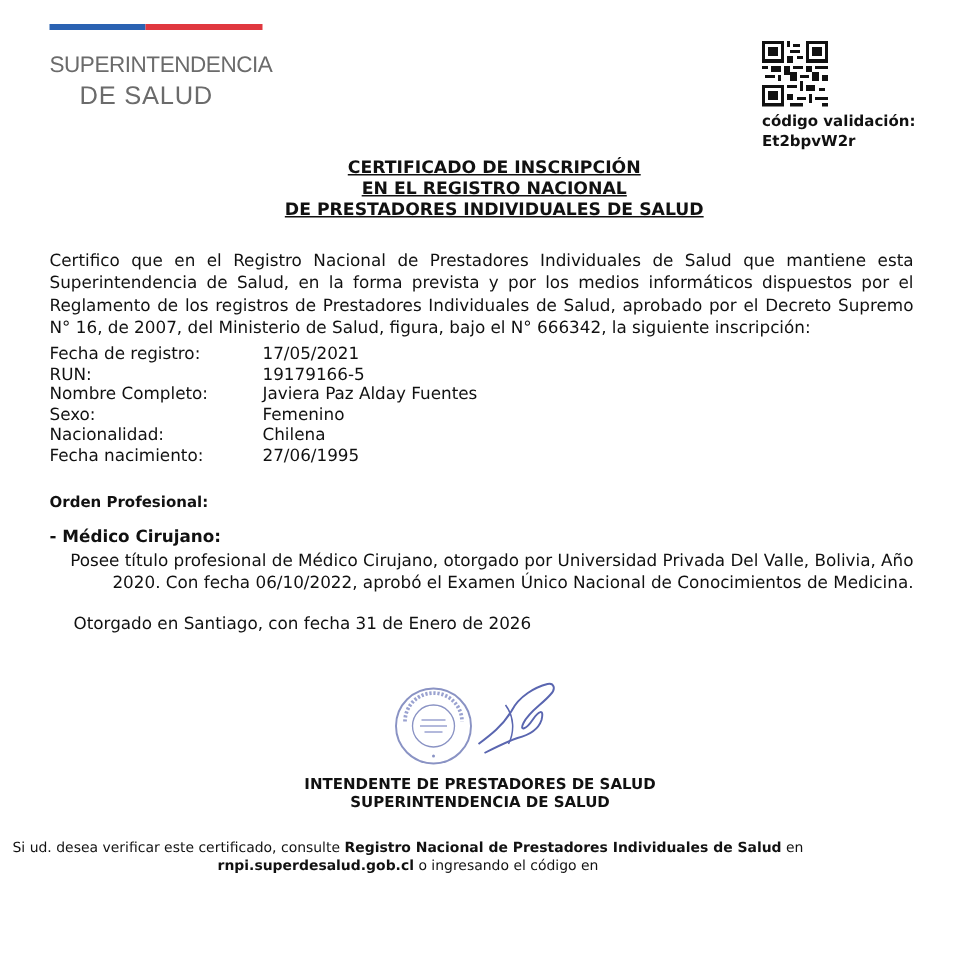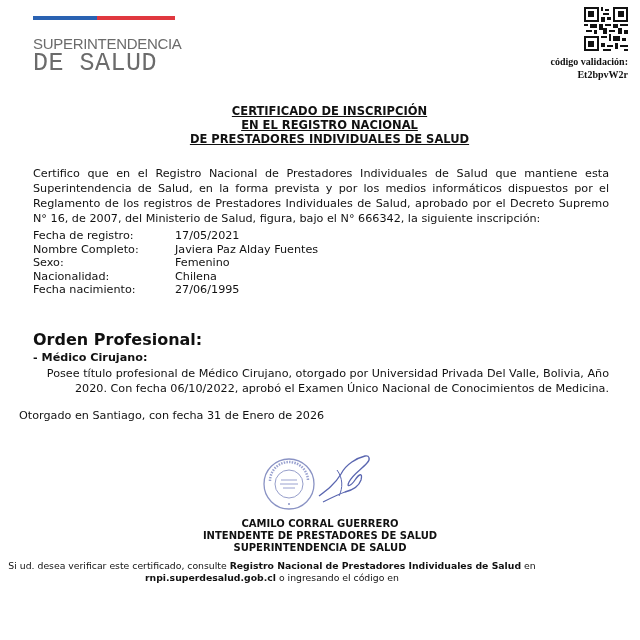--- a/index.html
+++ b/index.html
@@ -2,34 +2,34 @@
 <html><head>
   <meta charset="utf-8">
   <style>
     html, body { margin:0; padding:0; background:#fff; }
     body { width:640px; height:640px; position:relative; overflow:hidden; font-family:"DejaVu Sans", sans-serif; color:#111; }
     .logo { position:absolute; left:33px; top:16px; width:142px; }
     .logo-bar { height:4px; display:flex; }
     .logo-bar .blue { width:45%; background:#2a62b2; }
     .logo-bar .red { width:55%; background:#e0383f; }
     .logo-line1 { font-family:"Liberation Sans", sans-serif; font-size:15px; color:#6b6b6b; letter-spacing:-0.3px; line-height:16px; margin-top:16px; }
-    .logo-line2 { font-family:Liberation Mono, monospace; font-size:25px; color:#6b6b6b; letter-spacing:0.5px; line-height:24px; }
-    .qr-wrap { position:absolute; left:508px; top:7px; width:120px; text-align:right;font-family:Liberation Serif, serif; }
+    .logo-line2 { font-family:Liberation Sans, sans-serif; font-size:17px; color:#6b6b6b; letter-spacing:0.5px; line-height:24px;margin-left:20px; }
+    .qr-wrap { position:absolute; left:508px; top:27px; width:120px; text-align:left; }
     .qr { width:44px; height:44px; margin:0 auto; }
     .val-label, .val-code { font-size:10px; font-weight:bold; line-height:13px; }
     .title { position:absolute; left:0; width:640px; top:104px; text-align:center; font-weight:bold; font-size:11.5px; line-height:14px; }
     .title span { text-decoration:underline; display:block;margin-left:19px; }
     .intro { position:absolute; left:33px; top:166px; width:576px; font-size:11.2px; line-height:15px; text-align:justify; }
     .fields { position:absolute; left:33px; top:229px; font-size:11.2px; line-height:13.5px; }
     .row { display:flex; }
     .row .k { width:142px; }
-    .orden { position:absolute; left:33px; top:330px; font-size:16px; font-weight:bold; }
+    .orden { position:absolute; left:33px; top:330px; font-size:10px; font-weight:bold; }
     .prof-title { position:absolute; left:33px; top:351px; font-size:11.2px; font-weight:bold; }
     .prof-body { position:absolute; left:33px; top:366px; width:576px; font-size:11.2px; line-height:15px;text-align:right; }
-    .otorgado { position:absolute; left:19px; top:409px; font-size:11.2px; }
+    .otorgado { position:absolute; left:49px; top:409px; font-size:11.2px; }
     .seal { position:absolute; left:262px; top:457px; width:54px; height:54px; }
     .sig { position:absolute; left:313px; top:450px; width:62px; height:56px; }
     .signer { position:absolute; left:0; width:640px; top:518px; text-align:center; font-weight:bold; font-size:10px; line-height:12px; }
     .footer { position:absolute; left:0; width:544px; top:560px; text-align:center; font-size:9.3px; line-height:12px; }
     .footer b { font-weight:bold; }
   </style>
 </head>
 <body>
 
 <div class="logo">
@@ -94,20 +94,24 @@
 </div>
 
 <div class="intro">Certifico que en el Registro Nacional de Prestadores Individuales de Salud que mantiene esta Superintendencia de Salud, en la forma prevista y por los medios informáticos dispuestos por el Reglamento de los registros de Prestadores Individuales de Salud, aprobado por el Decreto Supremo N° 16, de 2007, del Ministerio de Salud, figura, bajo el N° 666342, la siguiente inscripción:</div>
 
 <div class="fields">
   <div class="row">
       <span class="k">Fecha de registro:</span>
       <span>17/05/2021</span>
     </div>
   <div class="row">
+      <span class="k">RUN:</span>
+      <span>19179166-5</span>
+    </div>
+  <div class="row">
       <span class="k">Nombre Completo:</span>
       <span>Javiera Paz Alday Fuentes</span>
     </div>
   <div class="row">
       <span class="k">Sexo:</span>
       <span>Femenino</span>
     </div>
   <div class="row">
       <span class="k">Nacionalidad:</span>
       <span>Chilena</span>
@@ -132,21 +136,20 @@
   <line x1="21" y1="31" x2="33" y2="31" stroke="#9aa2d0" stroke-width="1"></line>
   <circle cx="27" cy="47" r="1" fill="#8a93c4"></circle>
 </svg>
 
 <svg class="sig" viewBox="0 0 62 56">
   <path d="M6 46 C14 40, 22 34, 28 24 C33 14, 44 8, 52 6 C56 5, 58 9, 54 13 C48 20, 40 24, 36 32 C33 38, 38 36, 42 30 C46 24, 50 22, 48 30 C46 36, 40 40, 32 42 C26 44, 18 48, 10 52" fill="none" stroke="#5a66b0" stroke-width="1.3"></path>
   <path d="M24 20 C30 28, 30 38, 26 46" fill="none" stroke="#5a66b0" stroke-width="1"></path>
 </svg>
 
 <div class="signer">
-  <div>CAMILO CORRAL GUERRERO</div>
   <div>INTENDENTE DE PRESTADORES DE SALUD</div>
   <div>SUPERINTENDENCIA DE SALUD</div>
 </div>
 
 <div class="footer">
   <div>
     <span>Si ud. desea verificar este certificado, consulte </span><b>Registro Nacional de Prestadores Individuales de Salud</b><span> en </span><b>rnpi.superdesalud.gob.cl</b><span> o ingresando el código en</span>
   </div>
 </div>
 

